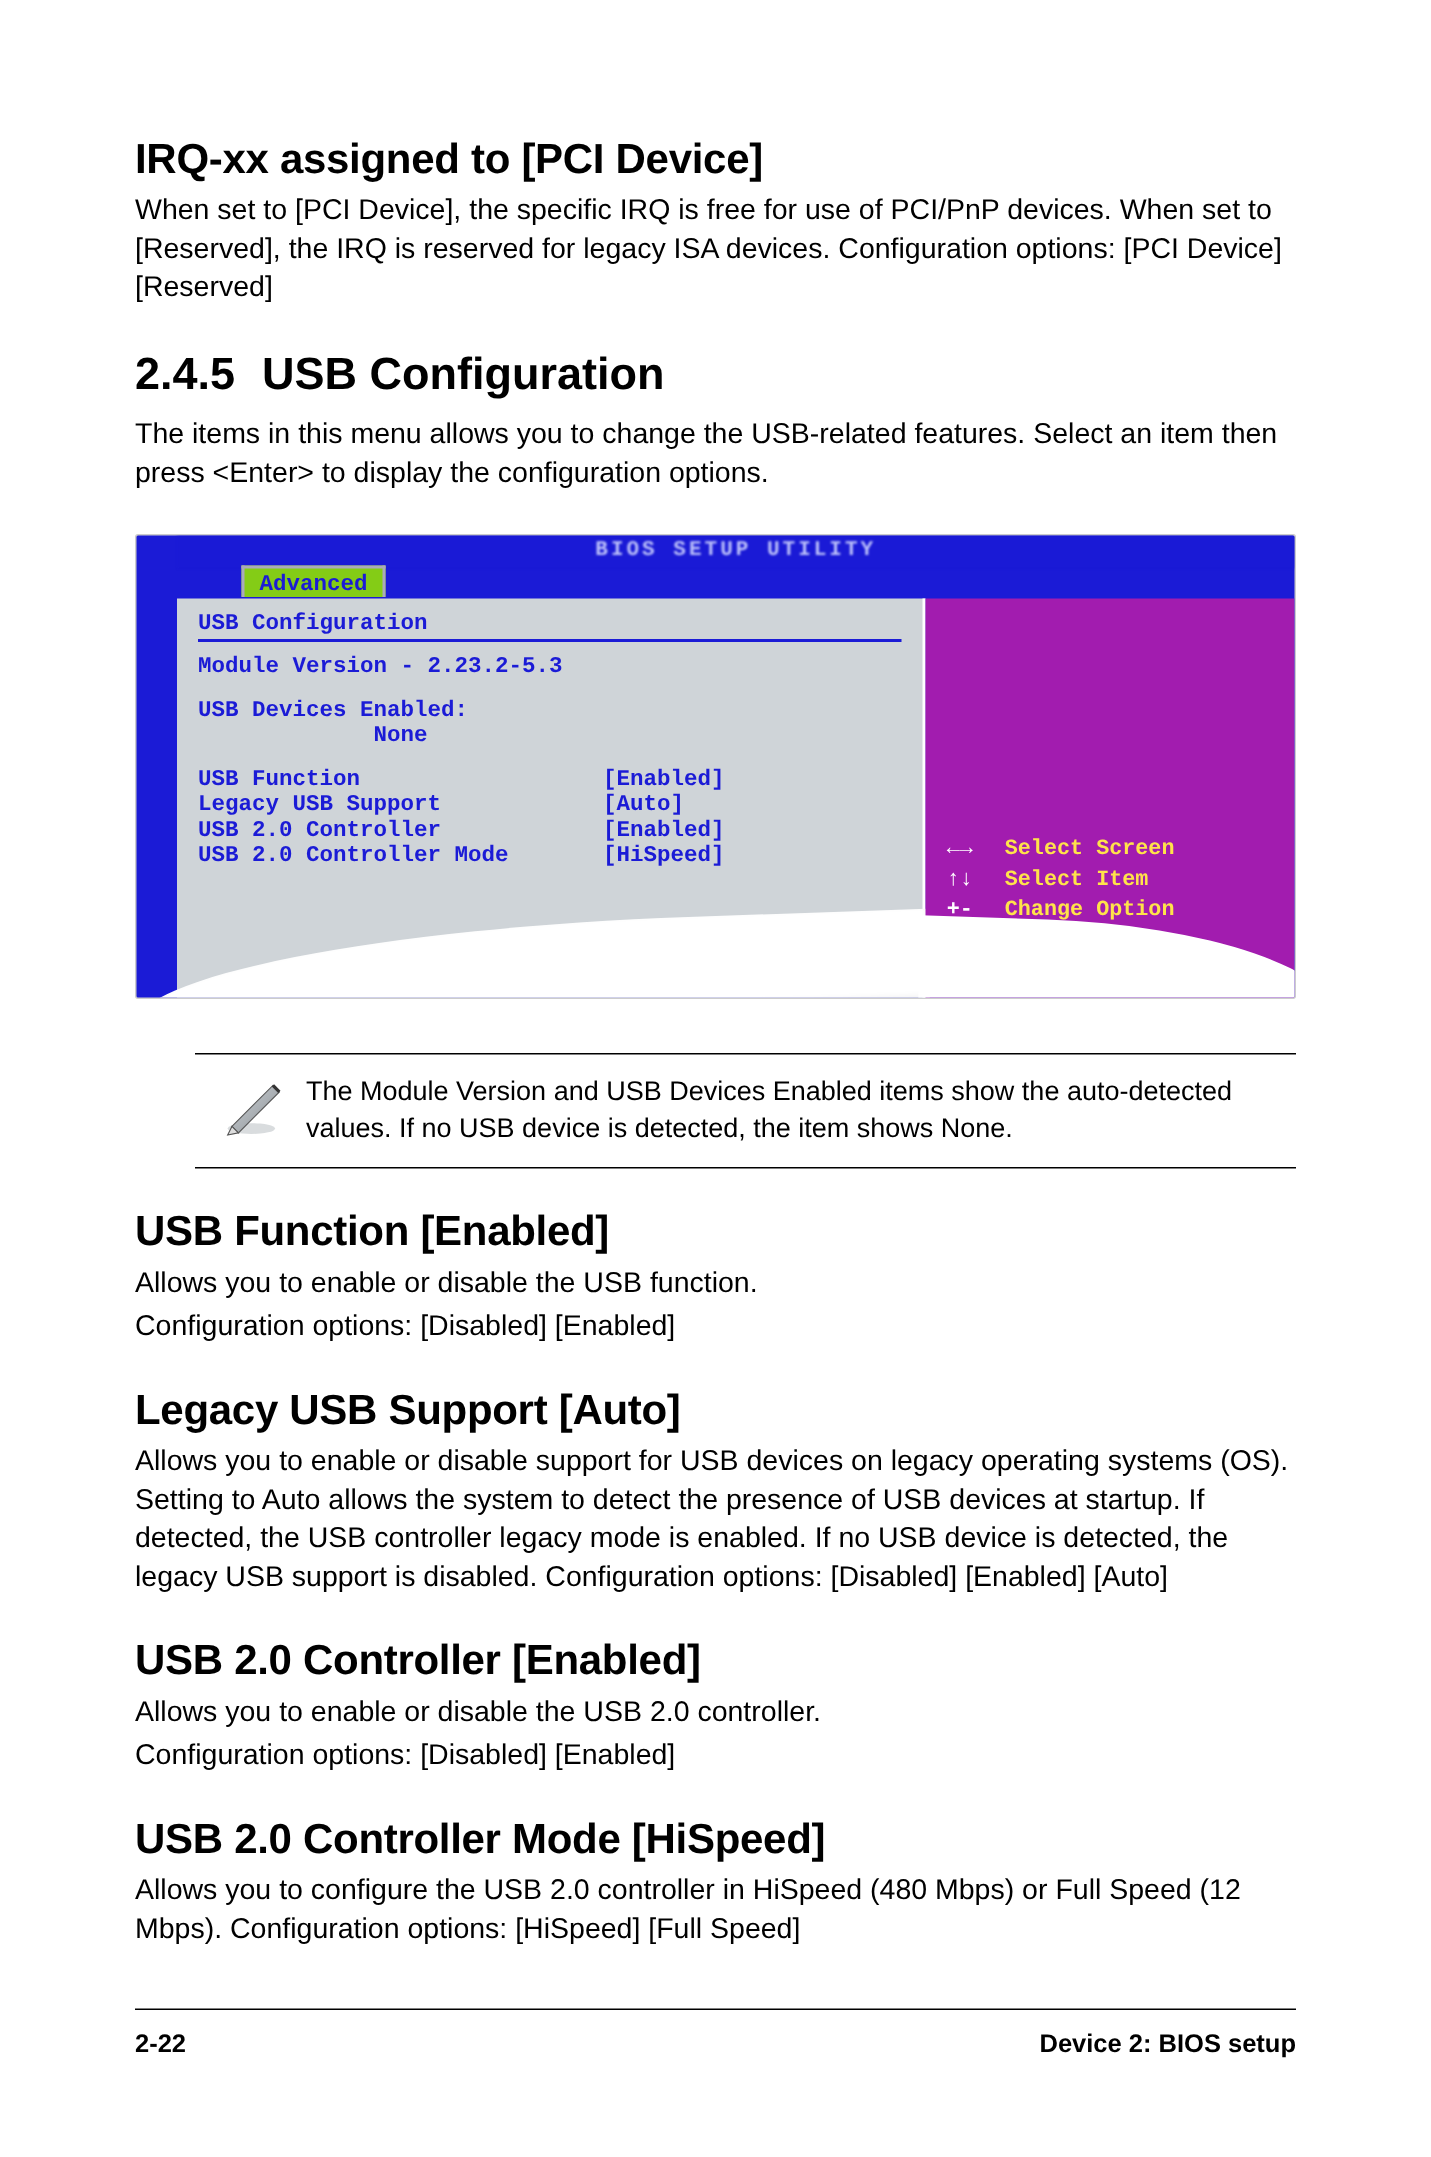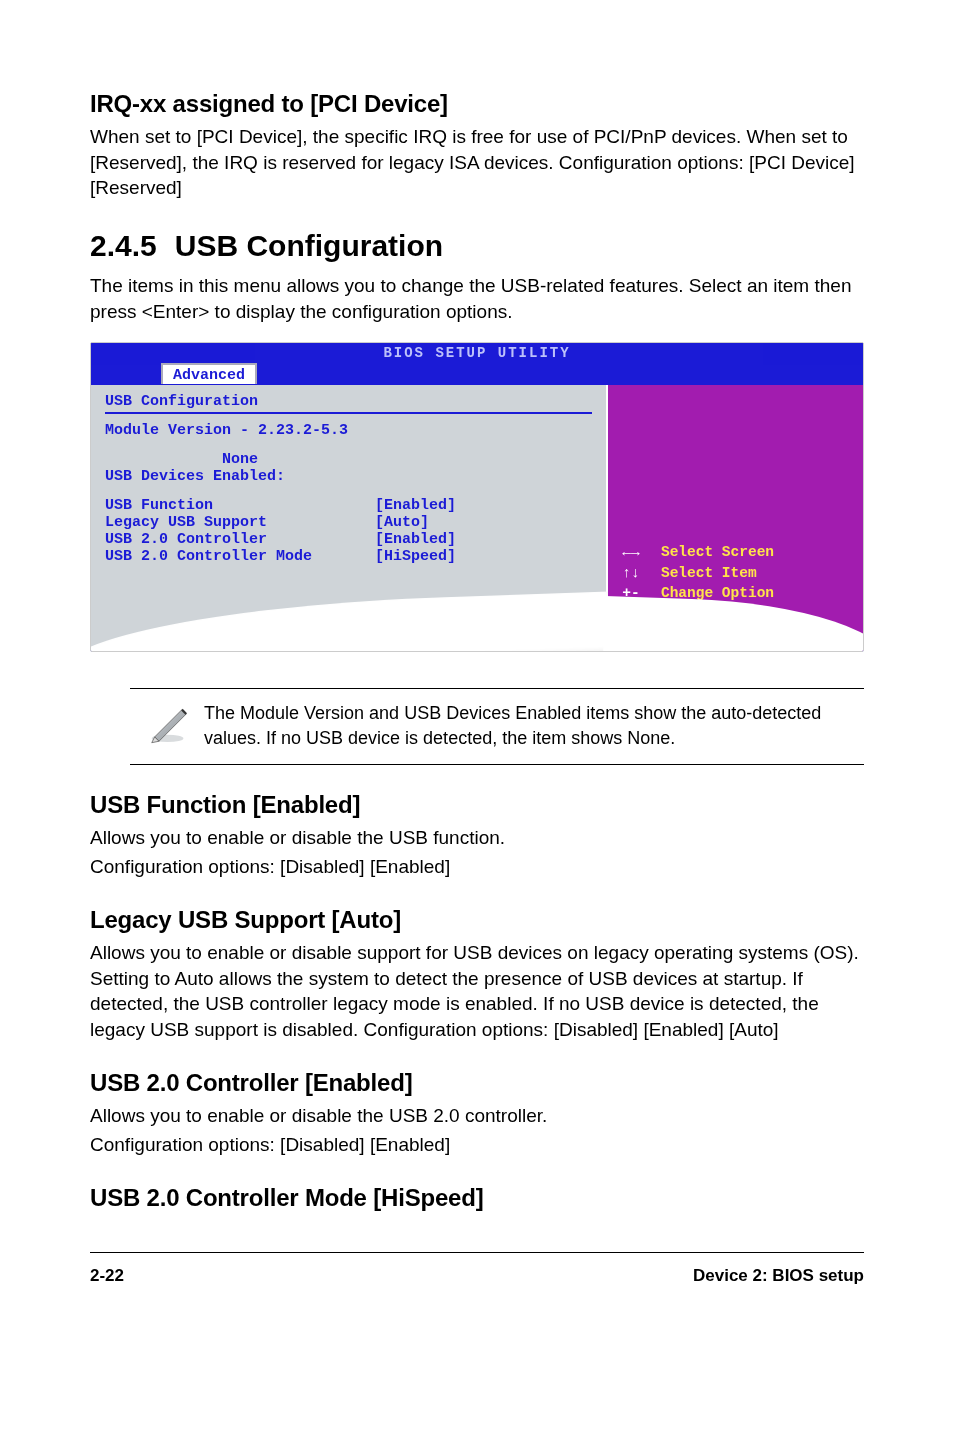--- a/index.html
+++ b/index.html
@@ -2,70 +2,71 @@
 <html><head>
 <meta charset="utf-8">
 <style>
   * { box-sizing: border-box; margin: 0; padding: 0; }
   html, body { width: 954px; background: #fff; font-family: Verdana, Geneva, sans-serif; color: #000; }
   body { padding: 90px 90px 30px 90px; }
 
   h3.subhead {
     font-family: Arial, Helvetica, sans-serif;
     font-weight: 900;
-    font-size: 24px;
+    font-size: 28px;
     letter-spacing: -0.2px;
     margin-bottom: 6px;
   }
   h2.section {
     font-family: Arial, Helvetica, sans-serif;
     font-weight: 900;
     font-size: 30px;
     margin-top: 28px;
     margin-bottom: 10px;
   }
   h2.section .num { display:inline-block; margin-right: 18px; }
   p.body {
     font-size: 19px;
     line-height: 1.35;
     margin-bottom: 4px;
   }
   p.spaced { margin-bottom: 18px; }
 
   
   .bios {
-    margin-top: 18px;
+    margin-top: 28px;
     border: 1px solid #ccc;
     background: #1b1bd6;
     font-family: "Courier New", monospace;
     font-size: 15px;
     color: #fff;
     position: relative;
     overflow: hidden;
     height: 310px;
     border-radius: 2px;
+    padding-left: 27px;
   }
   .bios .topbar {
     background: #1b1bd6;
     padding: 2px 0 0 0;
     text-align: center;
     font-weight: bold;
     color: #cfd4ff;
     letter-spacing: 2px;
     font-size: 14px;
     position: relative;
     height: 22px;
     filter: blur(0.6px);
     opacity: 0.9;
   }
   .bios .tab {
     position: absolute;
     top: 20px;
     left: 70px;
-    background: #ffffff;
+    background: #84cc16;
     color: #1b1bd6;
     font-weight: bold;
     padding: 2px 10px 0 10px;
     border: 2px solid #aab;
     border-bottom: none;
     z-index: 3;
   }
   .bios .panes {
     display: flex;
     align-items: stretch;
@@ -174,22 +175,22 @@
 <div class="bios">
   <div class="topbar">BIOS SETUP UTILITY</div>
   <div class="tab">Advanced</div>
   <div class="panes">
     <div class="left">
       <div class="title bold">USB Configuration</div>
 
       <div class="line bold">Module Version - 2.23.2-5.3</div>
 
       <div class="block">
+        <div class="line bold">USB Devices Enabled:</div>
         <div class="line bold">             <span>None</span></div>
-        <div class="line bold">USB Devices Enabled:</div>
       </div>
 
       <div class="block" id="bios-settings">
           <div class="line bold">USB Function                  [Enabled]</div>
           <div class="line bold">Legacy USB Support            [Auto]</div>
           <div class="line bold">USB 2.0 Controller            [Enabled]</div>
           <div class="line bold">USB 2.0 Controller Mode       [HiSpeed]</div>
         </div>
 
 
@@ -234,19 +235,20 @@
       <h3 class="subhead">Legacy USB Support [Auto]</h3>
       <p class="body">Allows you to enable or disable support for USB devices on legacy operating systems (OS). Setting to Auto allows the system to detect the presence of USB devices at startup. If detected, the USB controller legacy mode is enabled. If no USB device is detected, the legacy USB support is disabled. Configuration options: [Disabled] [Enabled] [Auto]</p>
     </div>
     <div class="sec-block">
       <h3 class="subhead">USB 2.0 Controller [Enabled]</h3>
       <p class="body">Allows you to enable or disable the USB 2.0 controller.</p>
       <p class="body">Configuration options: [Disabled] [Enabled]</p>
     </div>
     <div class="sec-block">
       <h3 class="subhead">USB 2.0 Controller Mode [HiSpeed]</h3>
+      <p class="body">Allows you to configure the USB 2.0 controller in HiSpeed (480 Mbps) or Full Speed (12 Mbps). Configuration options: [HiSpeed] [Full Speed]</p>
     </div>
   </div>
 
 <div class="footer">
   <span>2-22</span>
   <span>Device 2: BIOS setup</span>
 </div>
 
 </body></html>

